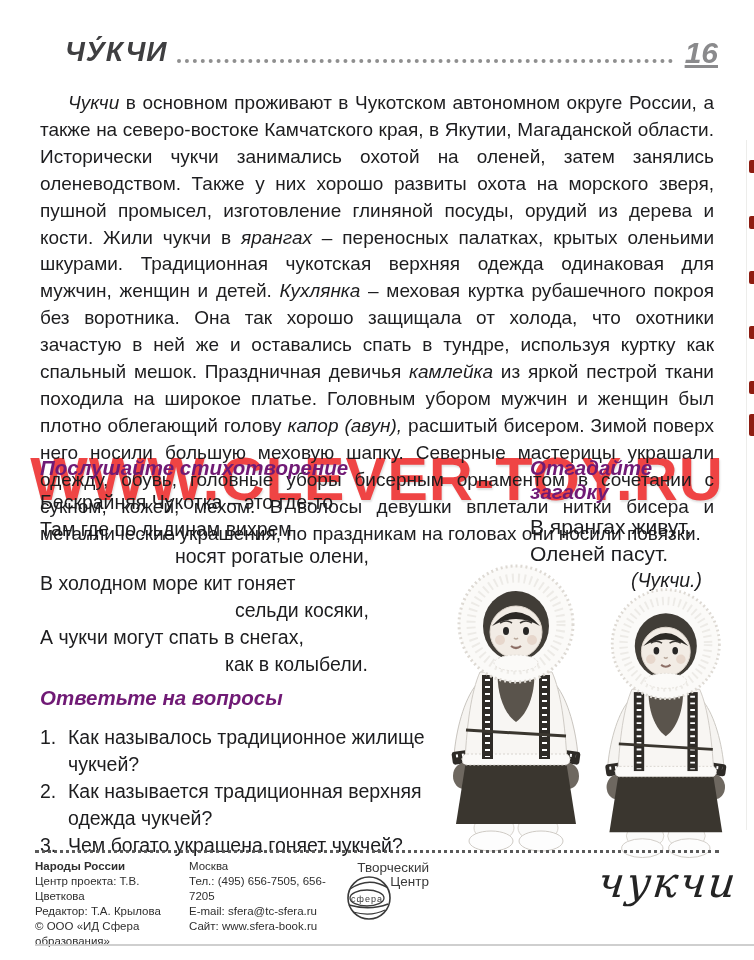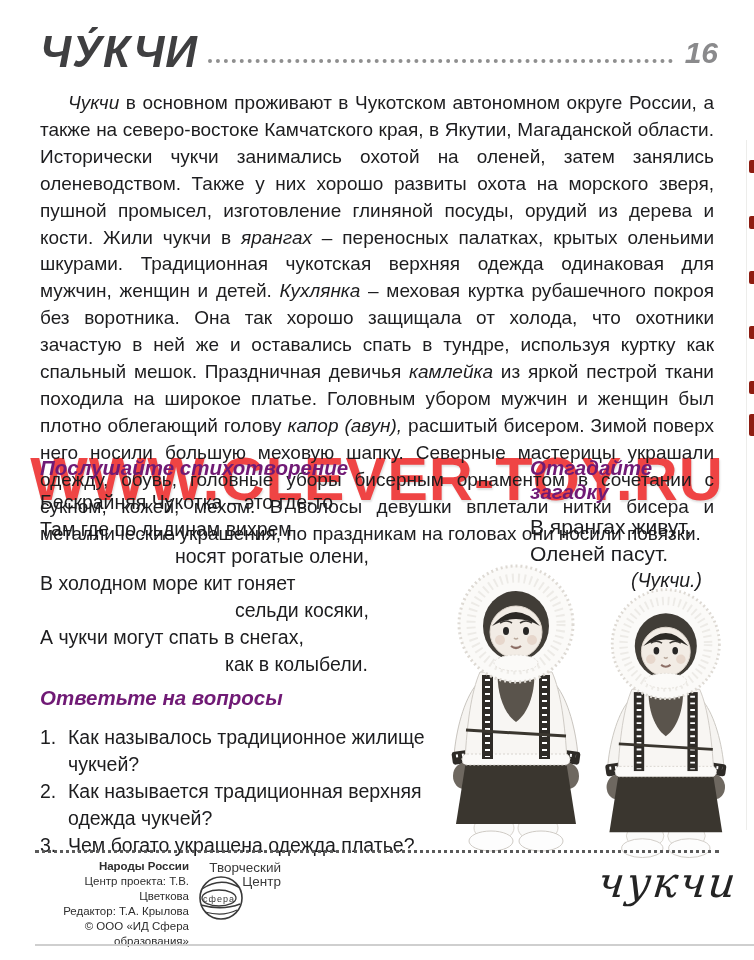--- a/index.html
+++ b/index.html
@@ -1,23 +1,23 @@
 <!DOCTYPE html>
 <html><head>
 <meta charset="utf-8">
 <style>
   html,body{margin:0;padding:0;background:#ffffff;}
   .page{position:relative;width:754px;height:960px;background:#fff;overflow:hidden;
         font-family:"Liberation Sans",sans-serif;color:#1d1d1f;}
 
   
   .header{position:absolute;left:40px;right:36px;top:34px;display:flex;align-items:flex-end;z-index:2;}
-  .title{font-size:44px;line-height:36px;font-weight:bold;font-style:italic;color:#3f3f41;letter-spacing:1px;}
+  .title{font-size:28px;line-height:36px;font-weight:bold;font-style:italic;color:#3f3f41;letter-spacing:1px;margin-left:25px;}
   .leader{flex:1;height:0;border-bottom:4px dotted #8f8f8f;margin:0 12px 7px 10px;}
-  .pagenum{font-size:30px;line-height:30px;font-weight:bold;font-style:italic;color:#8a8a8c;margin-bottom:2px;}
+  .pagenum{font-size:30px;line-height:30px;font-weight:bold;font-style:italic;color:#8a8a8c;margin-bottom:2px;text-decoration:underline;}
 
   
   .watermark{position:absolute;left:0;right:0;top:444px;text-align:center;white-space:nowrap;
              font-size:61px;font-weight:bold;letter-spacing:1px;color:#ef4444;
              text-shadow:1px 2px 2px rgba(0,0,0,0.12), -1px -1px 1px #ffffff;z-index:1;pointer-events:none;}
 
   
   .article{position:absolute;left:40px;right:40px;top:90px;z-index:2;
            font-size:19px;line-height:26.9px;text-align:justify;text-indent:28px;}
   .article i{font-style:italic;}
@@ -39,21 +39,21 @@
   
   .illustration{position:absolute;left:446px;top:556px;z-index:2;}
   .caption{position:absolute;left:586px;top:858px;width:164px;text-align:center;z-index:2;
            font-family:"DejaVu Serif",serif;font-style:italic;font-size:42px;color:#242424;
            letter-spacing:2px;transform:skewX(-6deg);}
 
   
   .footer{position:absolute;left:35px;right:35px;top:850px;z-index:2;}
   .footer-sep{border-top:3px dotted #5a5a5a;height:0;}
   .footer-cols{display:flex;margin-top:6px;font-size:11.5px;line-height:15px;color:#2e2e2e;}
-  .f-col1{width:154px;text-align:right;}
+  .f-col1{width:154px;}
   .f-col1 .f-line:first-child{font-weight:bold;}
   .f-col2{width:148px;}
   .f-logo{margin-left:2px;}
 
   
   .edge-mark{position:absolute;right:0;width:5px;background:#8e1d12;border-radius:2px 0 0 2px;z-index:3;}
   .edge-mark:nth-child(1){top:160px;height:13px;}
   .edge-mark:nth-child(2){top:216px;height:13px;}
   .edge-mark:nth-child(3){top:271px;height:13px;}
   .edge-mark:nth-child(4){top:326px;height:13px;}
@@ -106,21 +106,21 @@
         <li>
           <span class="q-num">1.</span>
           <span class="q-text">Как называлось традиционное жилище чукчей?</span>
         </li>
         <li>
           <span class="q-num">2.</span>
           <span class="q-text">Как называется традиционная верхняя одежда чукчей?</span>
         </li>
         <li>
           <span class="q-num">3.</span>
-          <span class="q-text">Чем богато украшена одежда платье?</span>
+          <span class="q-text">Чем богато украшена гоняет чукчей?</span>
         </li>
       </ol>
   </div>
 
   <svg class="illustration" width="302" height="310" viewBox="0 0 302 310" xmlns="http://www.w3.org/2000/svg">
     <defs>
       <g id="doll">
 
         <path d="M30,125 C18,140 10,170 8,196 L34,200 C34,175 38,150 46,136 Z" fill="#f6f4f1" stroke="#c9c5bf"></path>
         <path d="M110,125 C122,140 130,170 132,196 L106,200 C106,175 102,150 94,136 Z" fill="#f6f4f1" stroke="#c9c5bf"></path>
@@ -176,20 +176,26 @@
 
   <div class="footer">
     <div class="footer-sep"></div>
     <div class="footer-cols">
       <div class="f-col1">
           <div class="f-line">Народы России</div>
           <div class="f-line">Центр проекта: Т.В. Цветкова</div>
           <div class="f-line">Редактор: Т.А. Крылова</div>
           <div class="f-line">© ООО «ИД Сфера образования»</div>
         </div>
+      <div class="f-col2">
+          <div class="f-line">Москва</div>
+          <div class="f-line">Тел.: (495) 656-7505, 656-7205</div>
+          <div class="f-line">E-mail: sfera@tc-sfera.ru</div>
+          <div class="f-line">Сайт: www.sfera-book.ru</div>
+        </div>
       <svg class="f-logo" width="92" height="62" viewBox="0 0 92 62" xmlns="http://www.w3.org/2000/svg">
         <text x="90" y="13" text-anchor="end" font-size="13.5" fill="#3a3a3a" font-family="Liberation Sans, sans-serif">Творческий</text>
         <text x="90" y="27" text-anchor="end" font-size="13.5" fill="#3a3a3a" font-family="Liberation Sans, sans-serif">Центр</text>
         <circle cx="30" cy="39" r="21" fill="none" stroke="#3a3a3a" stroke-width="1.6"></circle>
         <path d="M11,30 Q30,17 49,29" fill="none" stroke="#3a3a3a" stroke-width="1.4"></path>
         <path d="M10,46 Q31,52 49,45" fill="none" stroke="#3a3a3a" stroke-width="1.4"></path>
         <path d="M14,53 Q32,58 46,51" fill="none" stroke="#3a3a3a" stroke-width="1.2"></path>
         <ellipse cx="28" cy="39" rx="17" ry="8" fill="#ffffff" stroke="#3a3a3a" stroke-width="1.3"></ellipse>
         <text x="28" y="42.5" text-anchor="middle" font-size="9" letter-spacing="1" fill="#3a3a3a" font-family="Liberation Sans, sans-serif">сфера</text>
       </svg>

